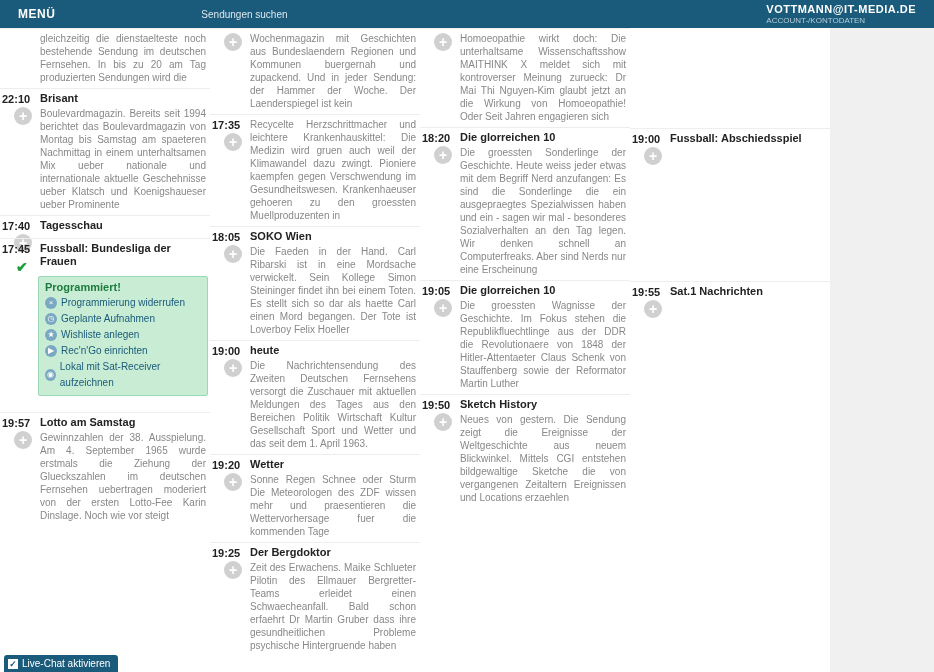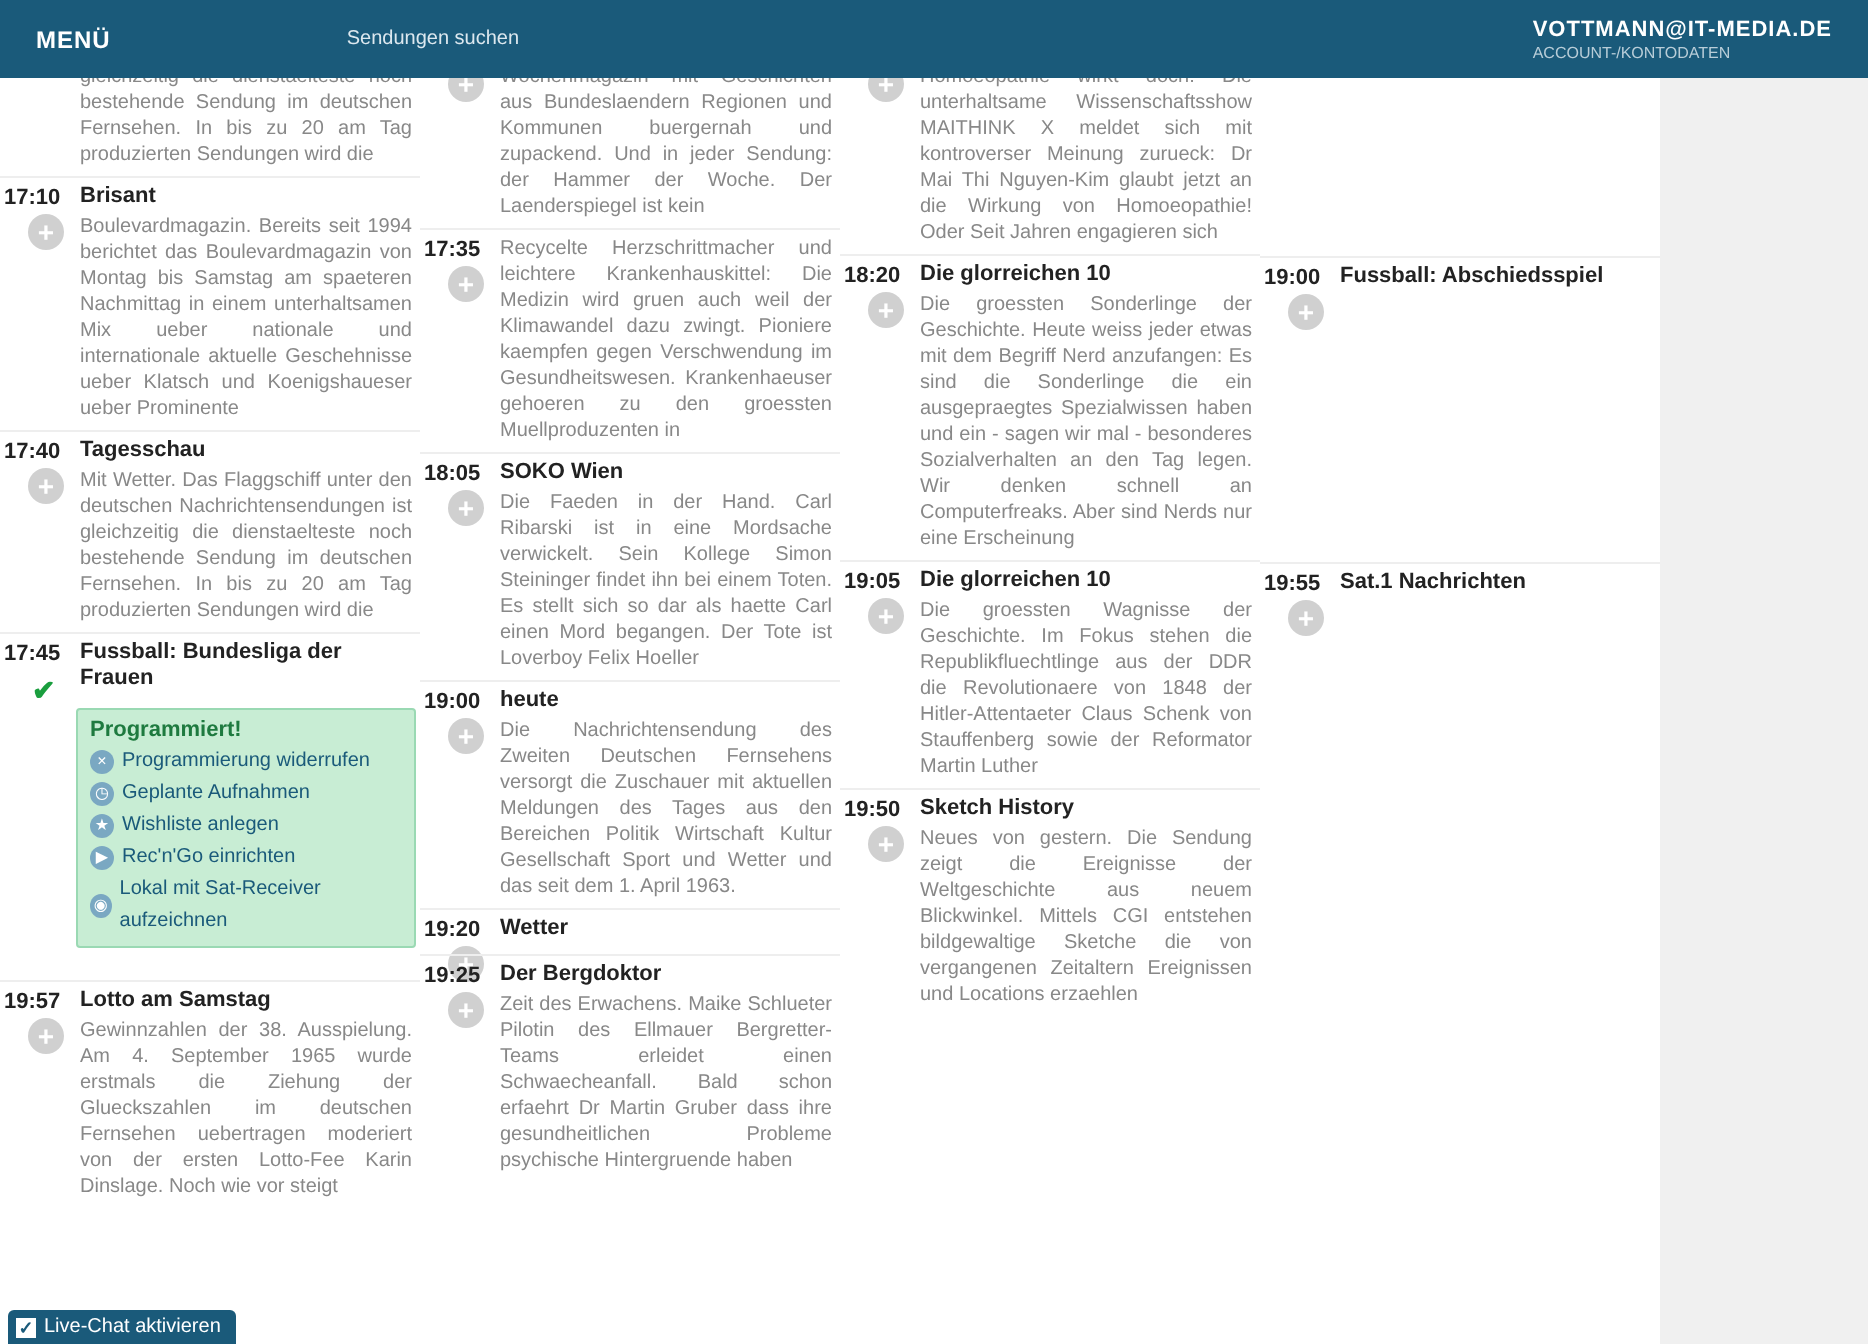--- a/index.html
+++ b/index.html
@@ -9,25 +9,26 @@
     background: #fff;
     color: #333;
     width: 934px;
     height: 672px;
     overflow: hidden;
     position: relative;
   }
   .header {
     position: absolute;
     top: 0; left: 0; right: 0;
-    height: 39px;
+    height: 28px;
     background: #1a5a7a;
     display: flex;
     align-items: center;
     z-index: 10;
+    gap: 28px;
   }
   .menu-btn {
     background: #1a5a7a;
     color: #fff;
     padding: 0 18px;
     height: 28px;
     display: flex;
     align-items: center;
     font-size: 12px;
     font-weight: bold;
@@ -192,30 +193,29 @@
   </div>
 </div>
 
 <div class="content">
 
   <div class="col">
     <div class="entry">
       <div class="entry-desc">gleichzeitig die dienstaelteste noch bestehende Sendung im deutschen Fernsehen. In bis zu 20 am Tag produzierten Sendungen wird die</div>
     </div>
     <div class="entry">
-      <div class="entry-time">17:10</div>
+      <div class="entry-time">22:10</div>
       <div class="entry-plus">+</div>
       <div class="entry-title">Brisant</div>
       <div class="entry-desc">Boulevardmagazin. Bereits seit 1994 berichtet das Boulevardmagazin von Montag bis Samstag am spaeteren Nachmittag in einem unterhaltsamen Mix ueber nationale und internationale aktuelle Geschehnisse ueber Klatsch und Koenigshaueser ueber Prominente</div>
     </div>
     <div class="entry">
       <div class="entry-time">17:40</div>
       <div class="entry-plus">+</div>
       <div class="entry-title">Tagesschau</div>
-      <div class="entry-desc">Mit Wetter. Das Flaggschiff unter den deutschen Nachrichtensendungen ist gleichzeitig die dienstaelteste noch bestehende Sendung im deutschen Fernsehen. In bis zu 20 am Tag produzierten Sendungen wird die</div>
     </div>
     <div class="entry">
       <div class="entry-time">17:45</div>
       <div class="entry-check">✔</div>
       <div class="entry-title">Fussball: Bundesliga der Frauen</div>
     </div>
     <div class="popup">
       <div class="popup-title">Programmiert!</div>
       <div class="popup-item">
           <span class="popup-icon">×</span>
@@ -265,20 +265,21 @@
     <div class="entry">
       <div class="entry-time">19:00</div>
       <div class="entry-plus">+</div>
       <div class="entry-title">heute</div>
       <div class="entry-desc">Die Nachrichtensendung des Zweiten Deutschen Fernsehens versorgt die Zuschauer mit aktuellen Meldungen des Tages aus den Bereichen Politik Wirtschaft Kultur Gesellschaft Sport und Wetter und das seit dem 1. April 1963.</div>
     </div>
     <div class="entry">
       <div class="entry-time">19:20</div>
       <div class="entry-plus">+</div>
       <div class="entry-title">Wetter</div>
+      <div class="entry-desc">Sonne Regen Schnee oder Sturm Die Meteorologen des ZDF wissen mehr und praesentieren die Wettervorhersage fuer die kommenden Tage</div>
     </div>
     <div class="entry">
       <div class="entry-time">19:25</div>
       <div class="entry-plus">+</div>
       <div class="entry-title">Der Bergdoktor</div>
       <div class="entry-desc">Zeit des Erwachens. Maike Schlueter Pilotin des Ellmauer Bergretter-Teams erleidet einen Schwaecheanfall. Bald schon erfaehrt Dr Martin Gruber dass ihre gesundheitlichen Probleme psychische Hintergruende haben</div>
     </div>
   </div>
 
   <div class="col">

